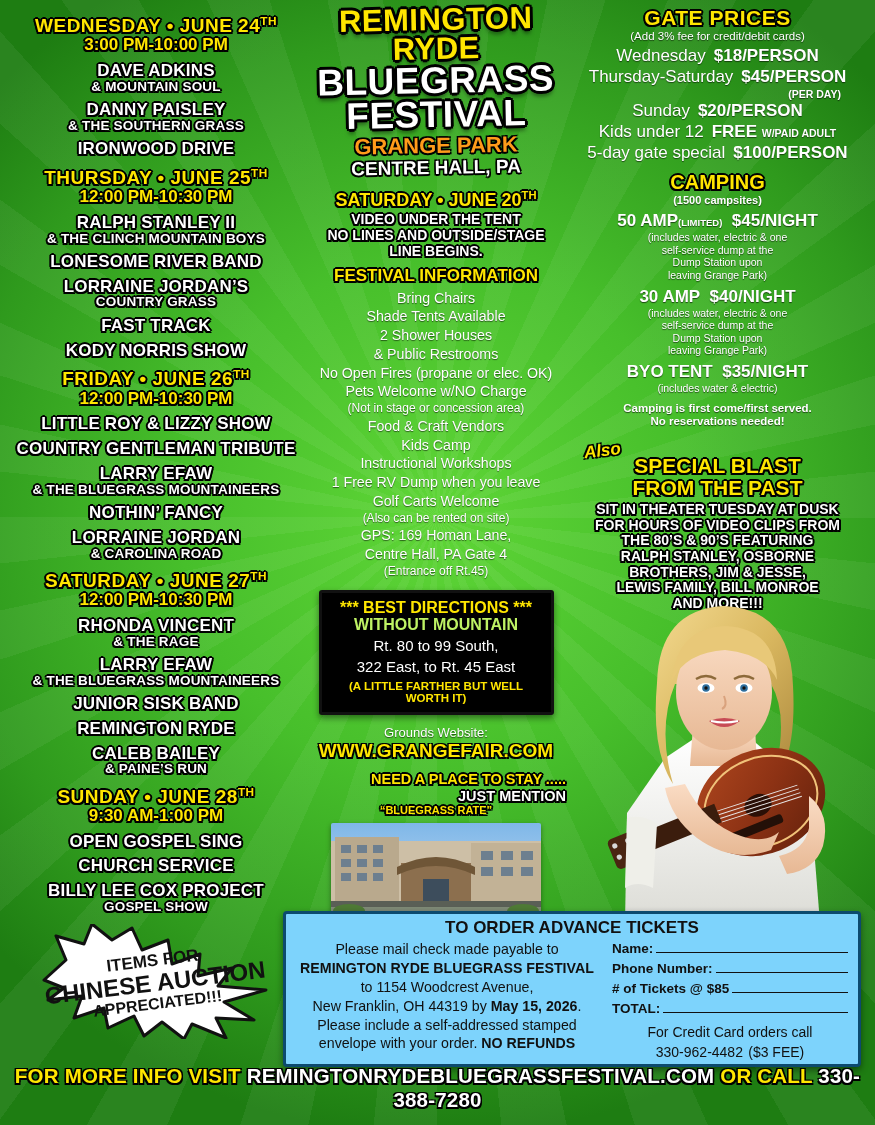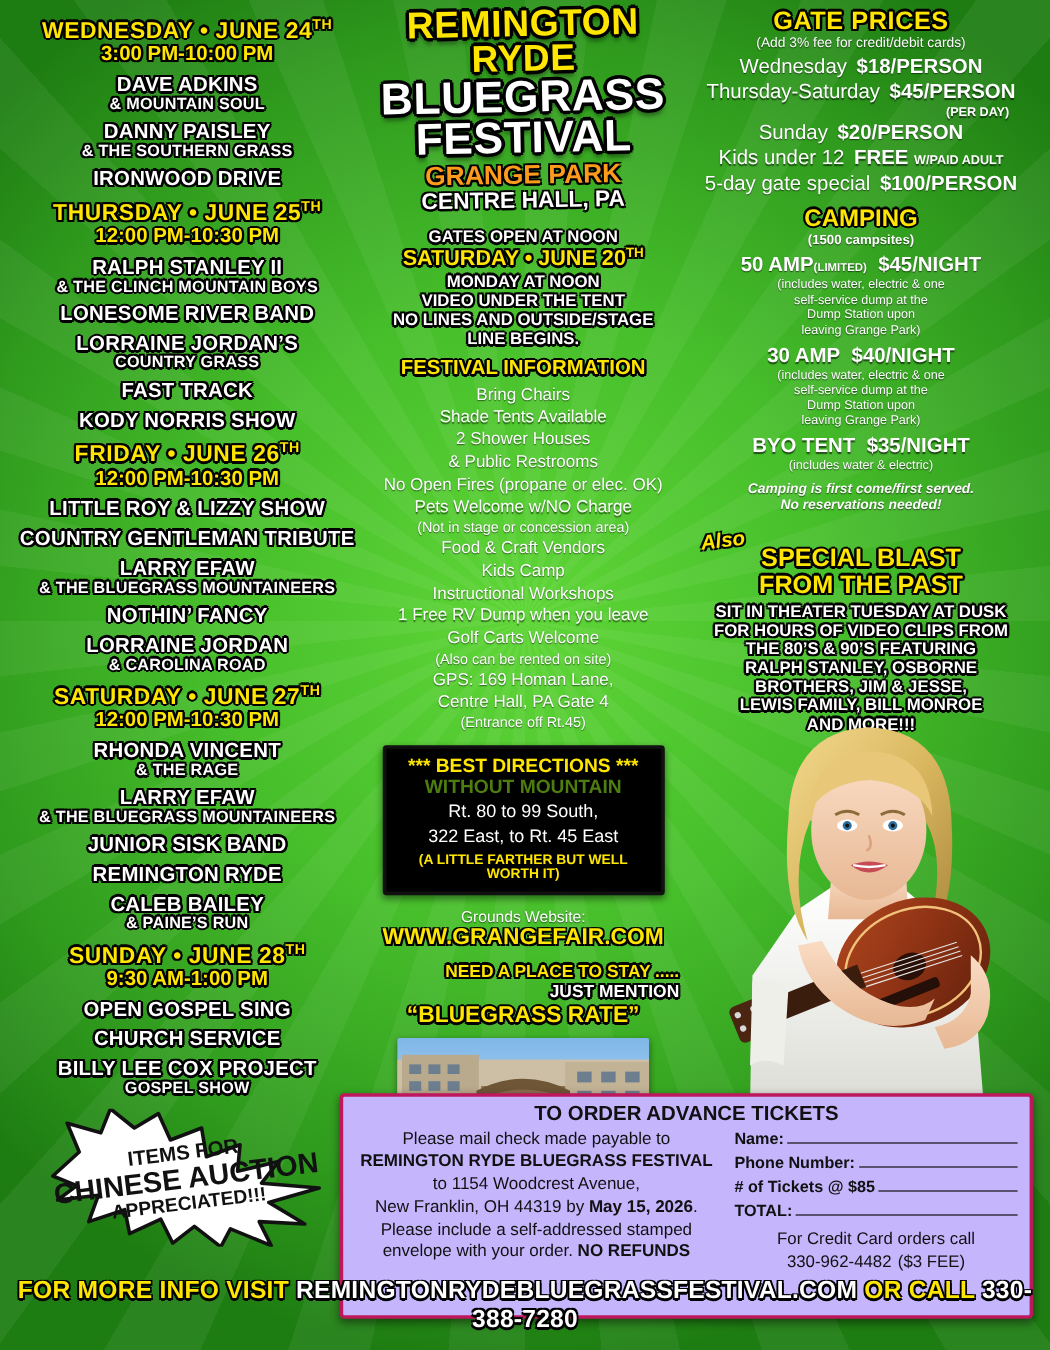--- a/index.html
+++ b/index.html
@@ -93,61 +93,61 @@
   .price-row .val { font-weight:bold; text-align:left; }
   .price-row .tiny { font-size:10.5px; font-weight:bold; }
   .right-note { color:#fff; font-size:10.5px; text-shadow:0 1px 1px rgba(0,0,0,.6); }
 
   .camp-title { font-size:20px; margin-top:8px; }
   .camp-sub { color:#fff; font-size:11px; font-weight:bold; text-shadow:0 1px 1px rgba(0,0,0,.6); }
   .camp-big { color:#fff; font-size:17px; font-weight:bold; margin-top:5px; text-shadow:0 1px 1px rgba(0,0,0,.6);}
   .camp-big .amp { font-size:17px; }
   .camp-big .lim { font-size:9.5px; }
   .camp-det { color:#fff; font-size:10.5px; line-height:1.2; text-shadow:0 1px 1px rgba(0,0,0,.6); }
-  .camp-note { color:#fff; font-size:11.5px; font-weight:bold; line-height:1.2; text-shadow:0 1px 1px rgba(0,0,0,.6);font-style:italic; }
+  .camp-note { color:#fff; font-size:11.5px; font-weight:bold; line-height:1.2; text-shadow:0 1px 1px rgba(0,0,0,.6); }
 
   .also { color:#ffe600; font-size:17px; font-style:italic; font-weight:bold;
           text-shadow:-1.5px -1.5px 0 #000,1.5px -1.5px 0 #000,-1.5px 1.5px 0 #000,1.5px 1.5px 0 #000;
           transform:rotate(-7deg); display:inline-block; }
   .blast-title { font-size:21px; line-height:1.02; }
   .blast-body { font-size:14px; line-height:1.12; }
 
   
   .dir-box {
     margin:10px auto 0; width:235px; border:3px solid #111; background:#000;
     border-radius:3px; padding:6px 6px 8px; box-shadow:0 3px 6px rgba(0,0,0,.45);
   }
   .dir-t1 { color:#ffe600; font-weight:bold; font-size:16px; line-height:1.1;}
-  .dir-t2 { color:#4d7c0f; font-weight:bold; font-size:16px; line-height:1.1;}
+  .dir-t2 { color:#bef264; font-weight:bold; font-size:16px; line-height:1.1;}
   .dir-t3 { color:#fff; font-size:15px; line-height:1.2; margin-top:3px;}
   .dir-t4 { color:#ffe600; font-weight:bold; font-size:11.5px; margin-top:4px;}
 
   .site-lbl { color:#fff; font-size:13px; margin-top:10px; text-shadow:0 1px 1px rgba(0,0,0,.6); }
   .site-url { color:#ffe600; font-size:19px; font-weight:bold;
               text-shadow:-1.5px -1.5px 0 #000,1.5px -1.5px 0 #000,-1.5px 1.5px 0 #000,1.5px 1.5px 0 #000;}
   .stay1 { font-size:14.5px; margin-top:9px; line-height:1.15;text-align:right;}
-  .stay2 { font-size:19px; color:#ffe600; }
+  .stay2 { font-size:11px; color:#ffe600; }
 
   .hotel-img { width:210px; height:105px; margin:7px auto 0; border-radius:2px; overflow:hidden; position:relative;
                box-shadow:0 2px 5px rgba(0,0,0,.4); }
   .hotel-name { font-size:15px; margin-top:5px; }
   .hotel-phone{ font-size:17px; color:#ffe600; }
   .hotel-addr { font-size:12.5px; }
 
   
   .burst { position:absolute; left:40px; top:924px; width:230px; height:115px; }
   .burst .txt { position:absolute; inset:0; display:flex; flex-direction:column; justify-content:center;
                 align-items:center; transform:rotate(-7deg); }
   .burst .l1 { font-size:17px; font-weight:bold; color:#111; }
   .burst .l2 { font-size:24px; font-weight:bold; color:#111; line-height:1; }
   .burst .l3 { font-size:16px; font-weight:bold; color:#111; }
 
   
-  .order-box { position:absolute; left:283px; top:911px; width:578px; height:188px;
-               background:#c4b5fd; border:3px solid #be185d; border-radius:4px; box-shadow:0 3px 7px rgba(0,0,0,.45);
+  .order-box { position:absolute; left:283px; top:911px; width:578px; height:156px;
+               background:#7dd3fc; border:3px solid #0c4a6e; border-radius:4px; box-shadow:0 3px 7px rgba(0,0,0,.45);
                display:flex; }
   .order-title { text-align:center; font-size:17px; font-weight:bold; color:#111; padding:4px 0 2px;}
   .order-left { width:322px; padding:0 8px 6px; }
   .order-left p { font-size:14.2px; color:#111; text-align:center; line-height:1.33; }
   .order-left b { font-weight:bold; }
   .order-right { flex:1; padding:26px 10px 6px 4px; }
   .field { font-size:13.5px; color:#111; font-weight:bold; display:flex; align-items:baseline; gap:3px; margin-bottom:4px;}
   .field .line { flex:1; border-bottom:1.5px solid #111; height:13px; }
   .cc1 { text-align:center; font-size:14px; color:#111; margin-top:8px;}
   .cc2 { text-align:center; font-size:19px; color:#111; font-weight:bold;}
@@ -215,25 +215,23 @@
       </div>
   </div>
 
   <div class="col-mid">
     <div class="title1">REMINGTON RYDE</div>
     <div class="title2">BLUEGRASS FESTIVAL</div>
     <div class="title3">GRANGE PARK</div>
     <div class="title4">CENTRE HALL, PA</div>
 
     <div style="margin-top:12px;">
-      <div class="stk gates-line">GATES OPEN AT NOON</div>
       <div class="stk gates-big yel">
         <span>SATURDAY • JUNE 20</span><span class="sup">TH</span>
       </div>
-      <div class="stk gates-line">MONDAY AT NOON</div>
       <div class="stk gates-line">VIDEO UNDER THE TENT</div>
       <div class="stk gates-line">NO LINES AND OUTSIDE/STAGE</div>
       <div class="stk gates-line">LINE BEGINS.</div>
     </div>
 
     <div class="stk sec-title yel">FESTIVAL INFORMATION</div>
     <div id="info-root">
         <div class="info-line">Bring Chairs</div>
         <div class="info-line">Shade Tents Available</div>
         <div class="info-line">2 Shower Houses</div>

